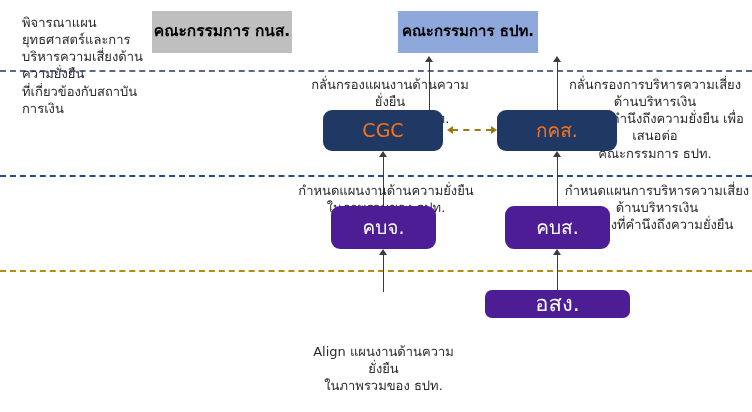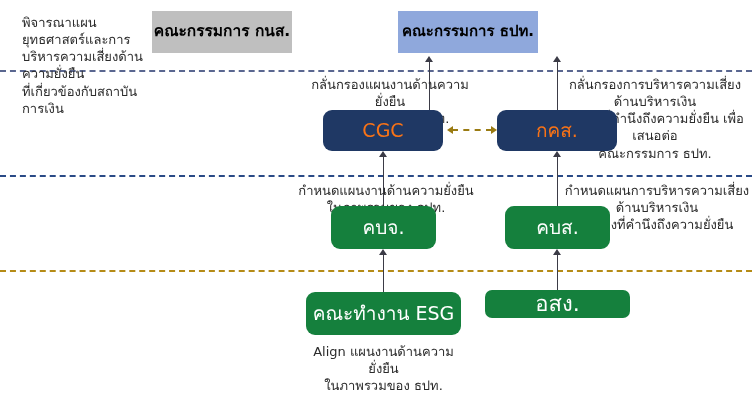--- a/index.html
+++ b/index.html
@@ -53,21 +53,21 @@
     font-weight: bold;
     font-size: 15px;
   }
   .box-navy {
     background: #1f3864;
     color: #f97316;
     border-radius: 9px;
     font-size: 19px;
   }
   .box-teal {
-    background: #15803d;
+    background: #4c1d95;
     color: #ffffff;
     border-radius: 9px;
     font-size: 19px;
   }
   .box-teal.small { font-size: 22px; border-radius: 7px; }
 
   
   .caption {
     position: absolute;
     font-size: 13px;
@@ -168,21 +168,20 @@
   <div class="box box-teal" style="left:331px; top:206px; width:105px; height:43px;">คบจ.</div>
 
   <div class="box box-teal" style="left:505px; top:206px; width:105px; height:43px;">คบส.</div>
 
   <div class="arrow-up" style="left:379px; top:249px;"></div>
   <div class="vline" style="left:383px; top:255px; height:37px;"></div>
 
   <div class="arrow-up" style="left:553px; top:249px;"></div>
   <div class="vline" style="left:557px; top:255px; height:37px;"></div>
 
-  <div class="box box-teal" style="left:306px; top:292px; width:155px; height:43px;">คณะทำงาน ESG</div>
 
   <div class="caption" style="left:306px; top:343px; width:155px;">Align แผนงานด้านความยั่งยืน
 ในภาพรวมของ ธปท.</div>
 
   <div class="box box-teal small" style="left:485px; top:290px; width:145px; height:28px;">อสง.</div>
 
 
 
 </div>
 

